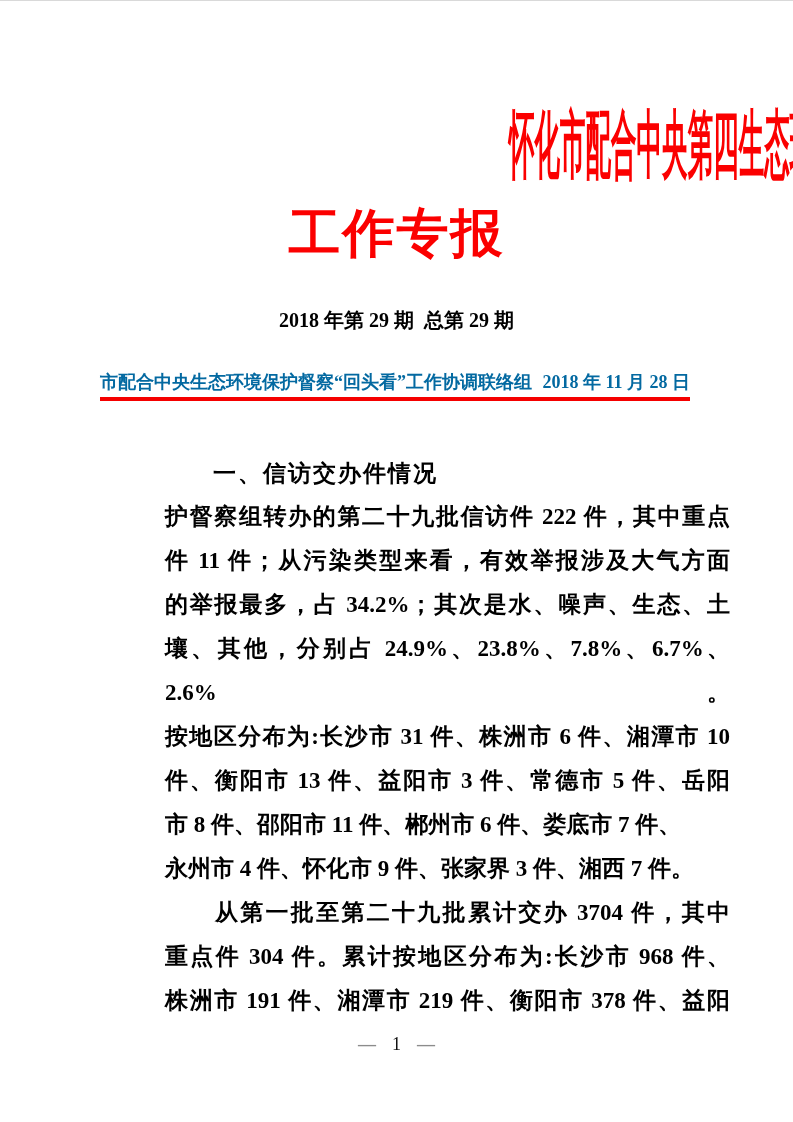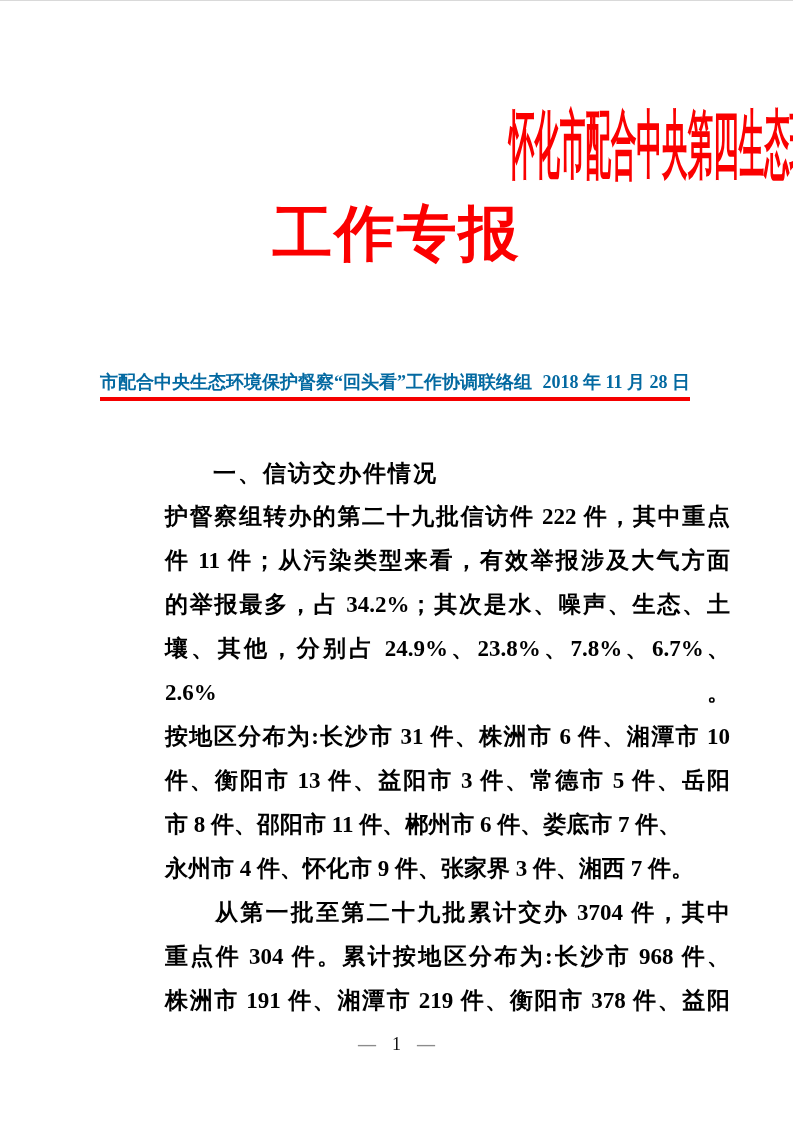--- a/index.html
+++ b/index.html
@@ -29,21 +29,21 @@
     color: #fb0000;
     transform: scaleX(0.345);
     transform-origin: 50% 50%;
   }
 
   .title2 {
     position: absolute;
     top: 199px; left: 0;
     width: 793px;
     text-align: center;
-    font-size: 60px;
+    font-size: 52px;
     line-height: 68px;
     font-weight: bold;
     color: #fb0000;
     letter-spacing: 2px;
   }
 
   .issue-line {
     position: absolute;
     top: 306px; left: 0;
     width: 793px;
@@ -116,20 +116,21 @@
 <body>
 
 <div class="page">
 
   <div class="title1">
     <span class="title1-text">怀化市配合中央第四生态环境保护督察“回头看”</span>
   </div>
 
   <div class="title2">工作专报</div>
 
+  <div class="issue-line">2018 年第 29 期  总第 29 期</div>
 
   <div class="masthead">
     <span>市配合中央生态环境保护督察“回头看”工作协调联络组</span>
     <span>2018 年 11 月 28 日</span>
   </div>
 
   <div class="red-rule"></div>
 
   <div class="body-block">
     <div class="sec-heading">一、信访交办件情况</div>

